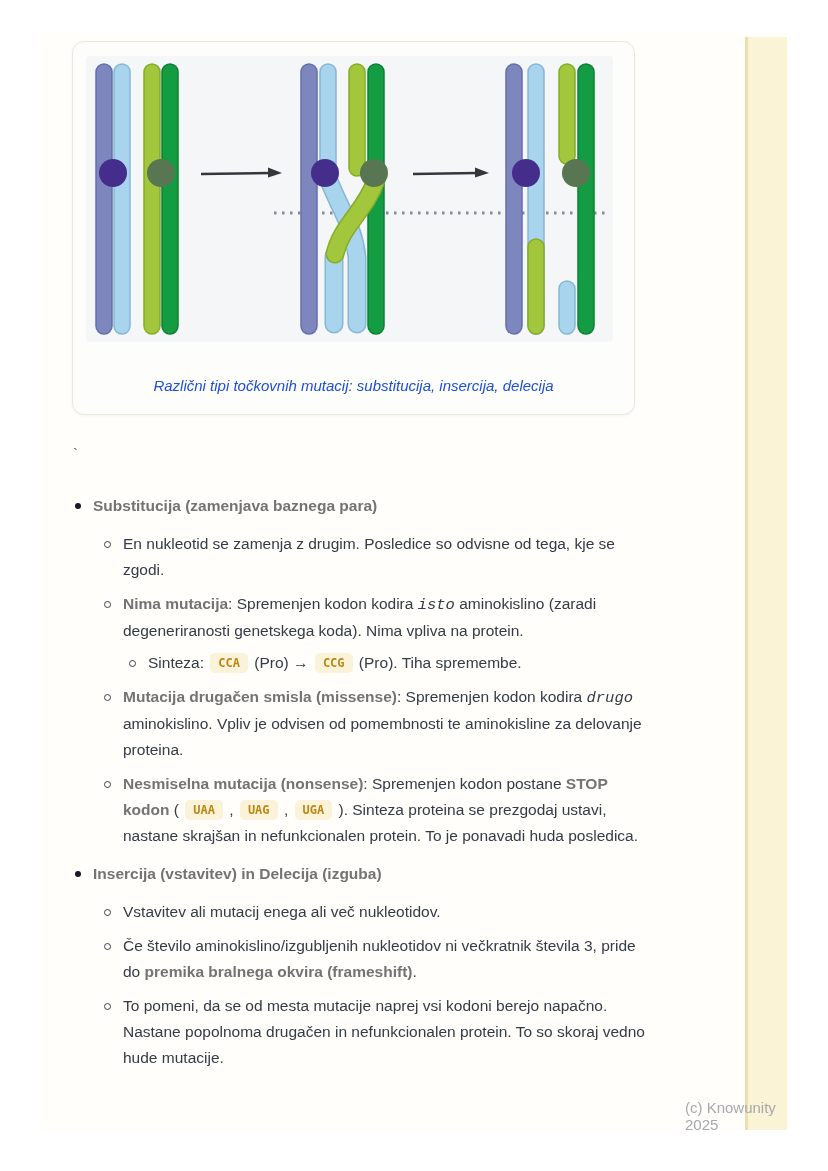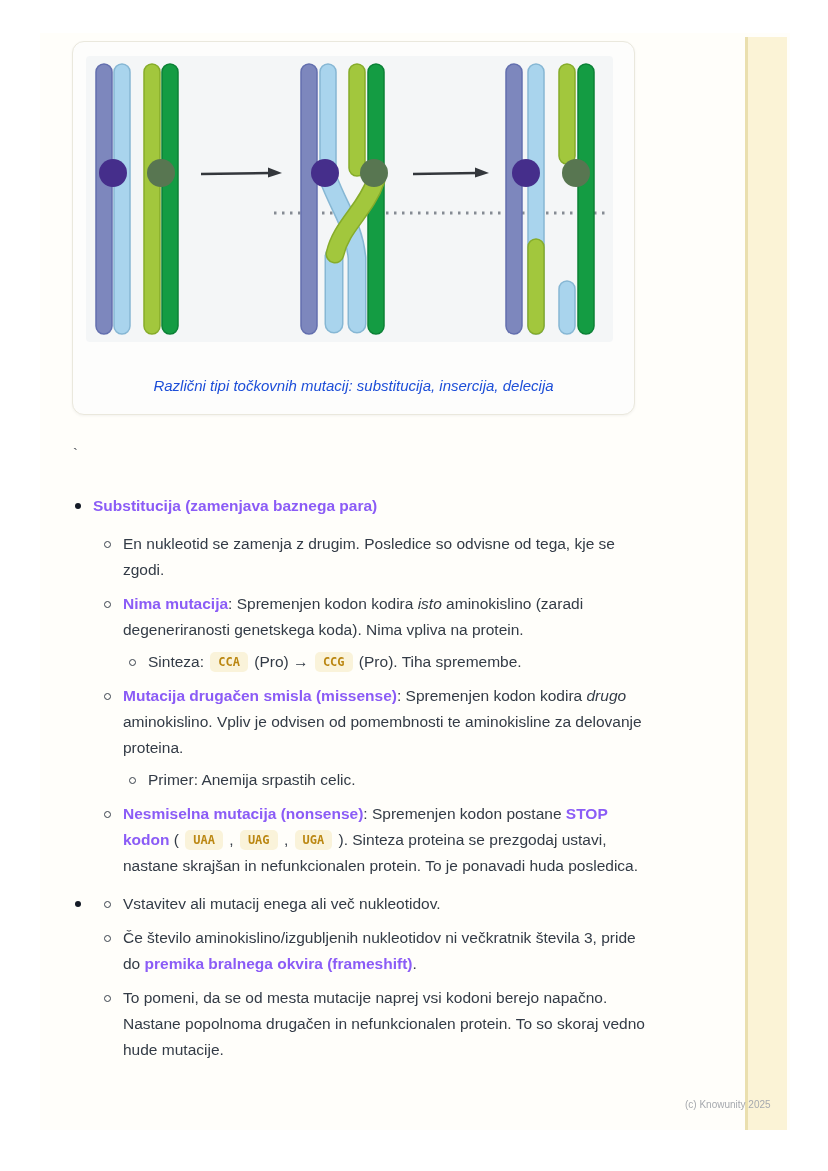--- a/index.html
+++ b/index.html
@@ -34,29 +34,29 @@
   .list{position:absolute;left:0;top:460px;width:615px;}
   .li{position:relative;font-size:15.5px;line-height:26px;color:#333b46;margin-bottom:8px;}
   .li.lvl1{padding-left:53px;margin-top:12px;margin-bottom:12px;}
   .li.lvl1:first-child{margin-top:0;}
   .li.lvl2{padding-left:83px;}
   .li.lvl3{padding-left:108px;margin-top:-2px;}
   .marker{position:absolute;top:10px;width:6px;height:6px;border-radius:50%;box-sizing:border-box;}
   .lvl1 .marker{left:35px;background:#141b26;}
   .lvl2 .marker{left:64px;width:7px;height:7px;border:1.5px solid #3a424d;background:transparent;}
   .lvl3 .marker{left:89px;width:7px;height:7px;border:1.5px solid #3a424d;background:transparent;}
-  .b{font-weight:bold;color:#8b5cf6;}
-  .i{font-style:italic;}
+  .b{font-weight:bold;color:#737373;}
+  .i{font-style:italic;font-family:Liberation Mono, monospace;}
   .badge{
     font-family:"DejaVu Sans Mono",monospace;font-size:12px;font-weight:bold;
     color:#bb8712;background:#faf3da;border-radius:5px;padding:2px 8px;margin:0 2px;
     display:inline-block;line-height:16px;vertical-align:1px;
   }
   .watermark{
-    position:absolute;left:645px;top:1066px;font-size:10px;color:#a6a9ae;z-index:2;
+    position:absolute;left:645px;top:1066px;font-size:15px;color:#a6a9ae;z-index:2;
   }
 </style>
 </head>
 <body>
 
 <div class="paper">
 
   <div class="edge-strip"></div>
 
   <div class="figure-card">
@@ -118,22 +118,21 @@
   </div>
 
   <div class="stray">`</div>
 
   <div class="list">
       <div class="li lvl1"><span class="marker"></span><span><span class="b">Substitucija (zamenjava baznega para)</span></span></div>
       <div class="li lvl2"><span class="marker"></span><span><span>En nukleotid se zamenja z drugim. Posledice so odvisne od tega, kje se zgodi.</span></span></div>
       <div class="li lvl2"><span class="marker"></span><span><span class="b">Nima mutacija</span><span>: Spremenjen kodon kodira </span><span class="i">isto</span><span> aminokislino (zaradi degeneriranosti genetskega koda). Nima vpliva na protein.</span></span></div>
       <div class="li lvl3"><span class="marker"></span><span><span>Sinteza: </span><span class="badge">CCA</span><span> (Pro) → </span><span class="badge">CCG</span><span> (Pro). Tiha spremembe.</span></span></div>
       <div class="li lvl2"><span class="marker"></span><span><span class="b">Mutacija drugačen smisla (missense)</span><span>: Spremenjen kodon kodira </span><span class="i">drugo</span><span> aminokislino. Vpliv je odvisen od pomembnosti te aminokisline za delovanje proteina.</span></span></div>
-      <div class="li lvl3"><span class="marker"></span><span><span>Primer: Anemija srpastih celic.</span></span></div>
       <div class="li lvl2"><span class="marker"></span><span><span class="b">Nesmiselna mutacija (nonsense)</span><span>: Spremenjen kodon postane </span><span class="b">STOP kodon</span><span> ( </span><span class="badge">UAA</span><span> , </span><span class="badge">UAG</span><span> , </span><span class="badge">UGA</span><span> ). Sinteza proteina se prezgodaj ustavi, nastane skrajšan in nefunkcionalen protein. To je ponavadi huda posledica.</span></span></div>
-      <div class="li lvl1"><span class="marker"></span></div>
+      <div class="li lvl1"><span class="marker"></span><span><span class="b">Insercija (vstavitev) in Delecija (izguba)</span></span></div>
       <div class="li lvl2"><span class="marker"></span><span><span>Vstavitev ali mutacij enega ali več nukleotidov.</span></span></div>
       <div class="li lvl2"><span class="marker"></span><span><span>Če število aminokislino/izgubljenih nukleotidov ni večkratnik števila 3, pride do </span><span class="b">premika bralnega okvira (frameshift)</span><span>.</span></span></div>
       <div class="li lvl2"><span class="marker"></span><span><span>To pomeni, da se od mesta mutacije naprej vsi kodoni berejo napačno. Nastane popolnoma drugačen in nefunkcionalen protein. To so skoraj vedno hude mutacije.</span></span></div>
     </div>
 
   <div class="watermark">(c) Knowunity 2025</div>
 </div>
 
 </body></html>

